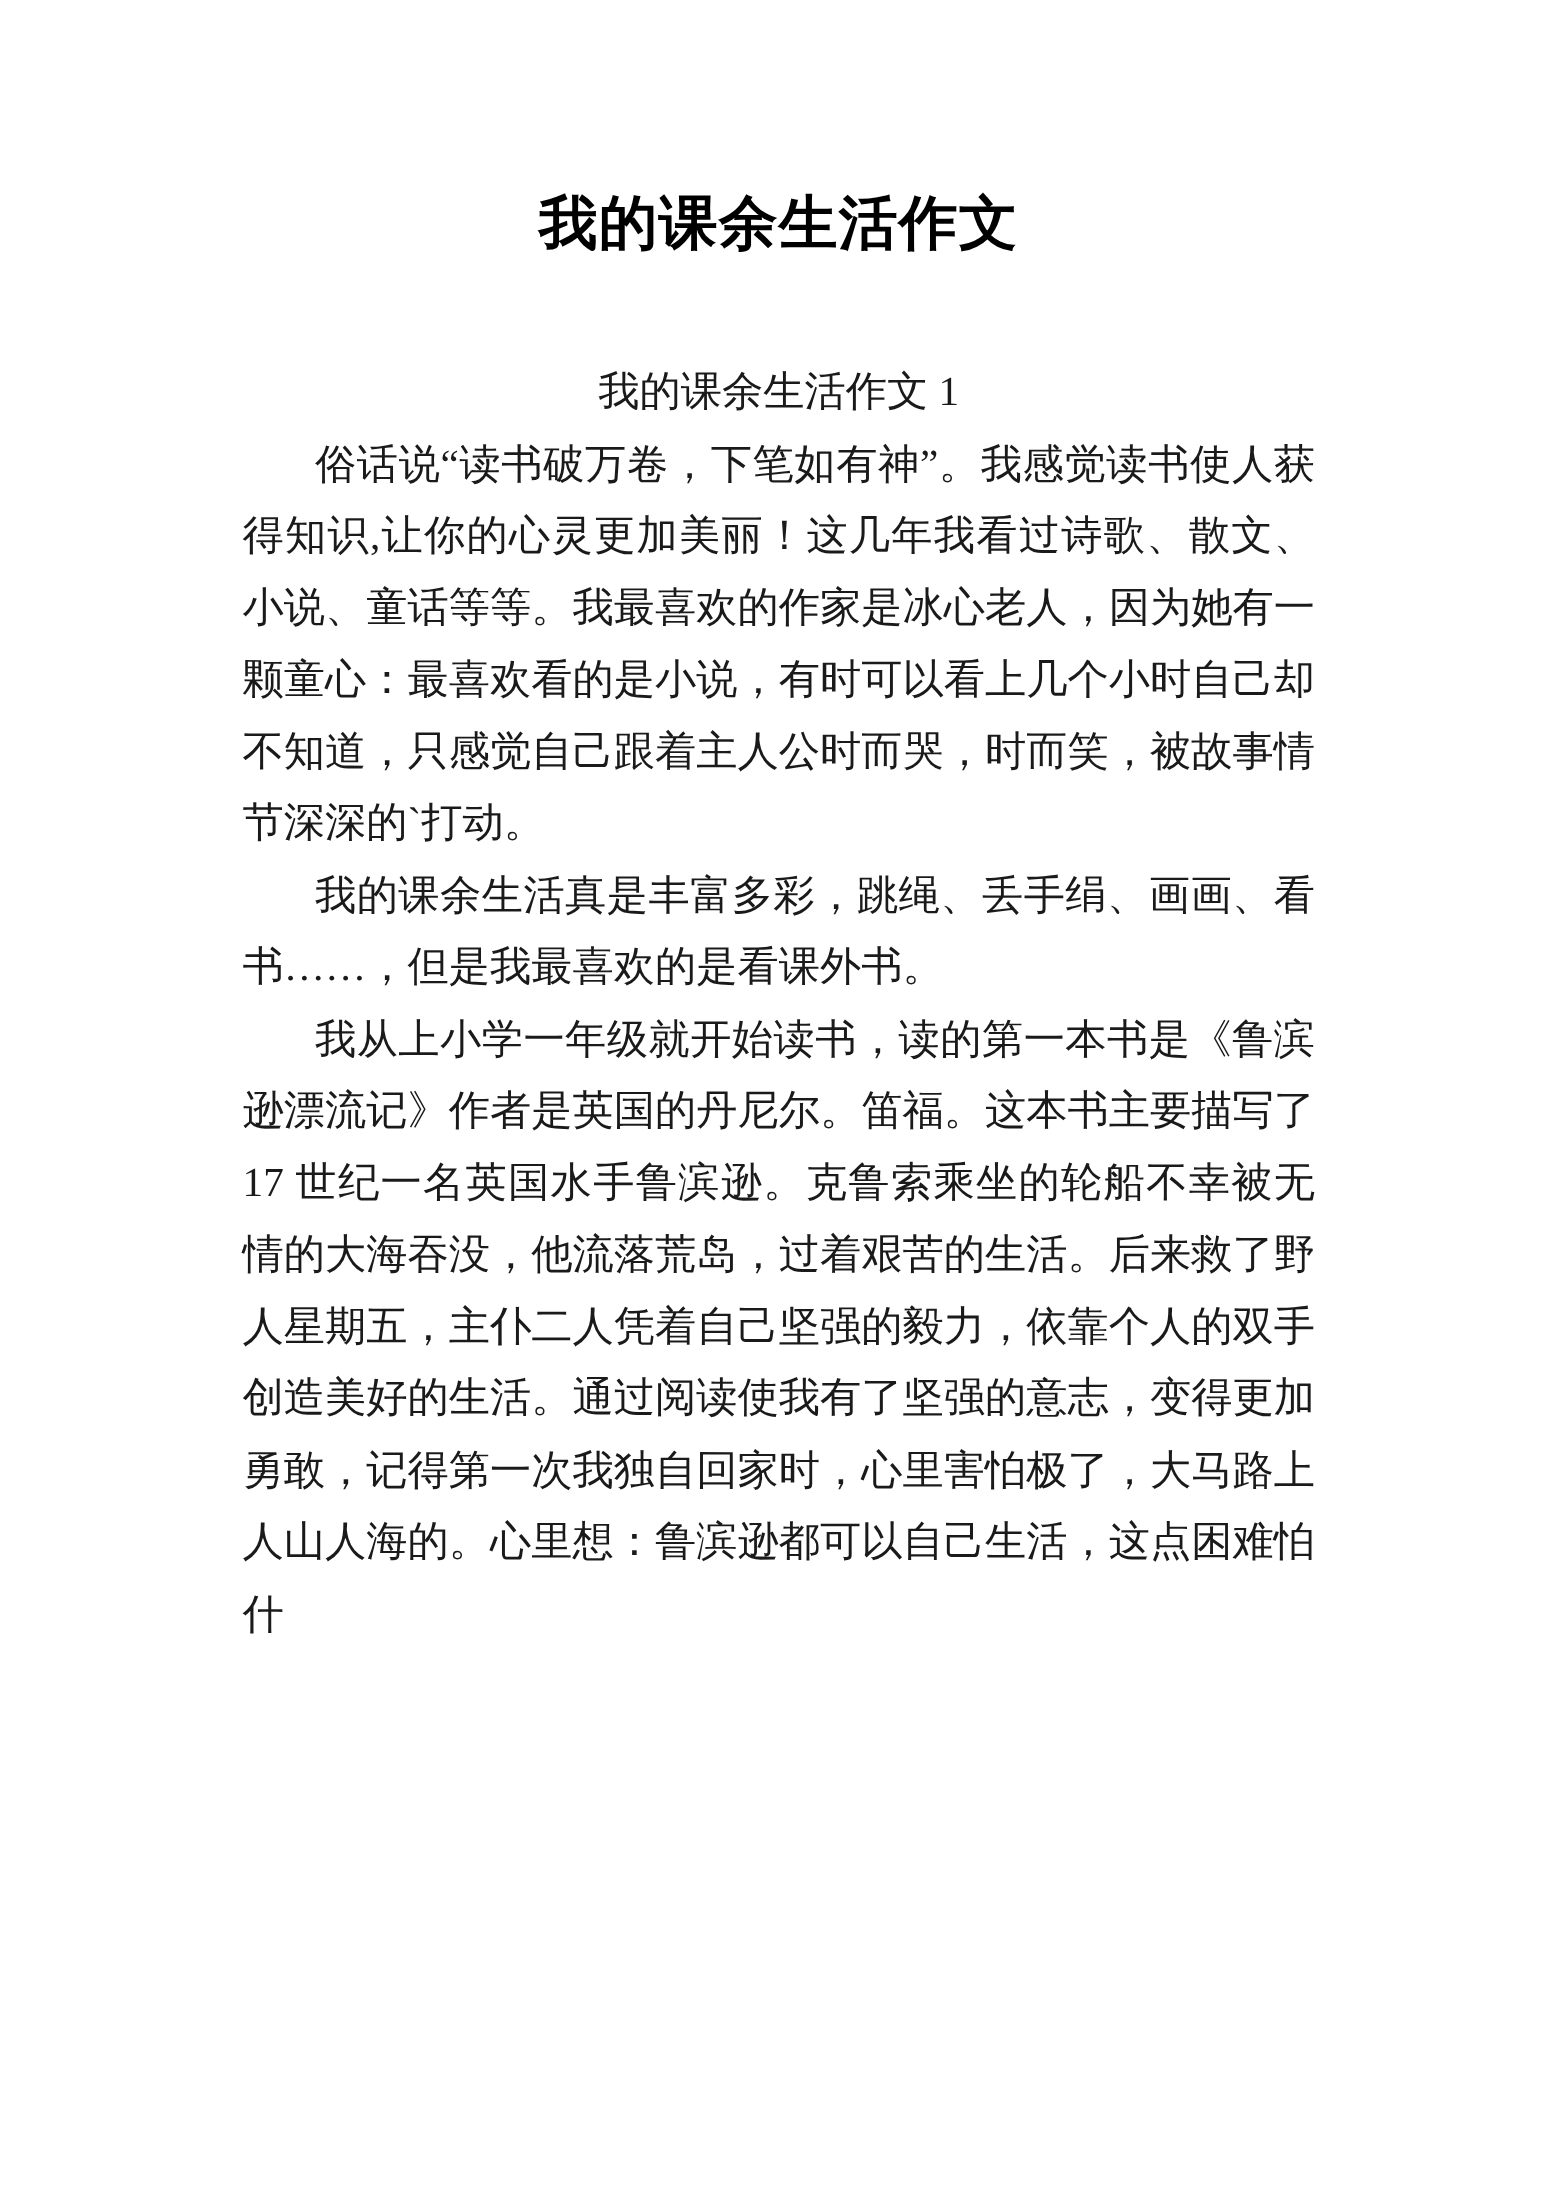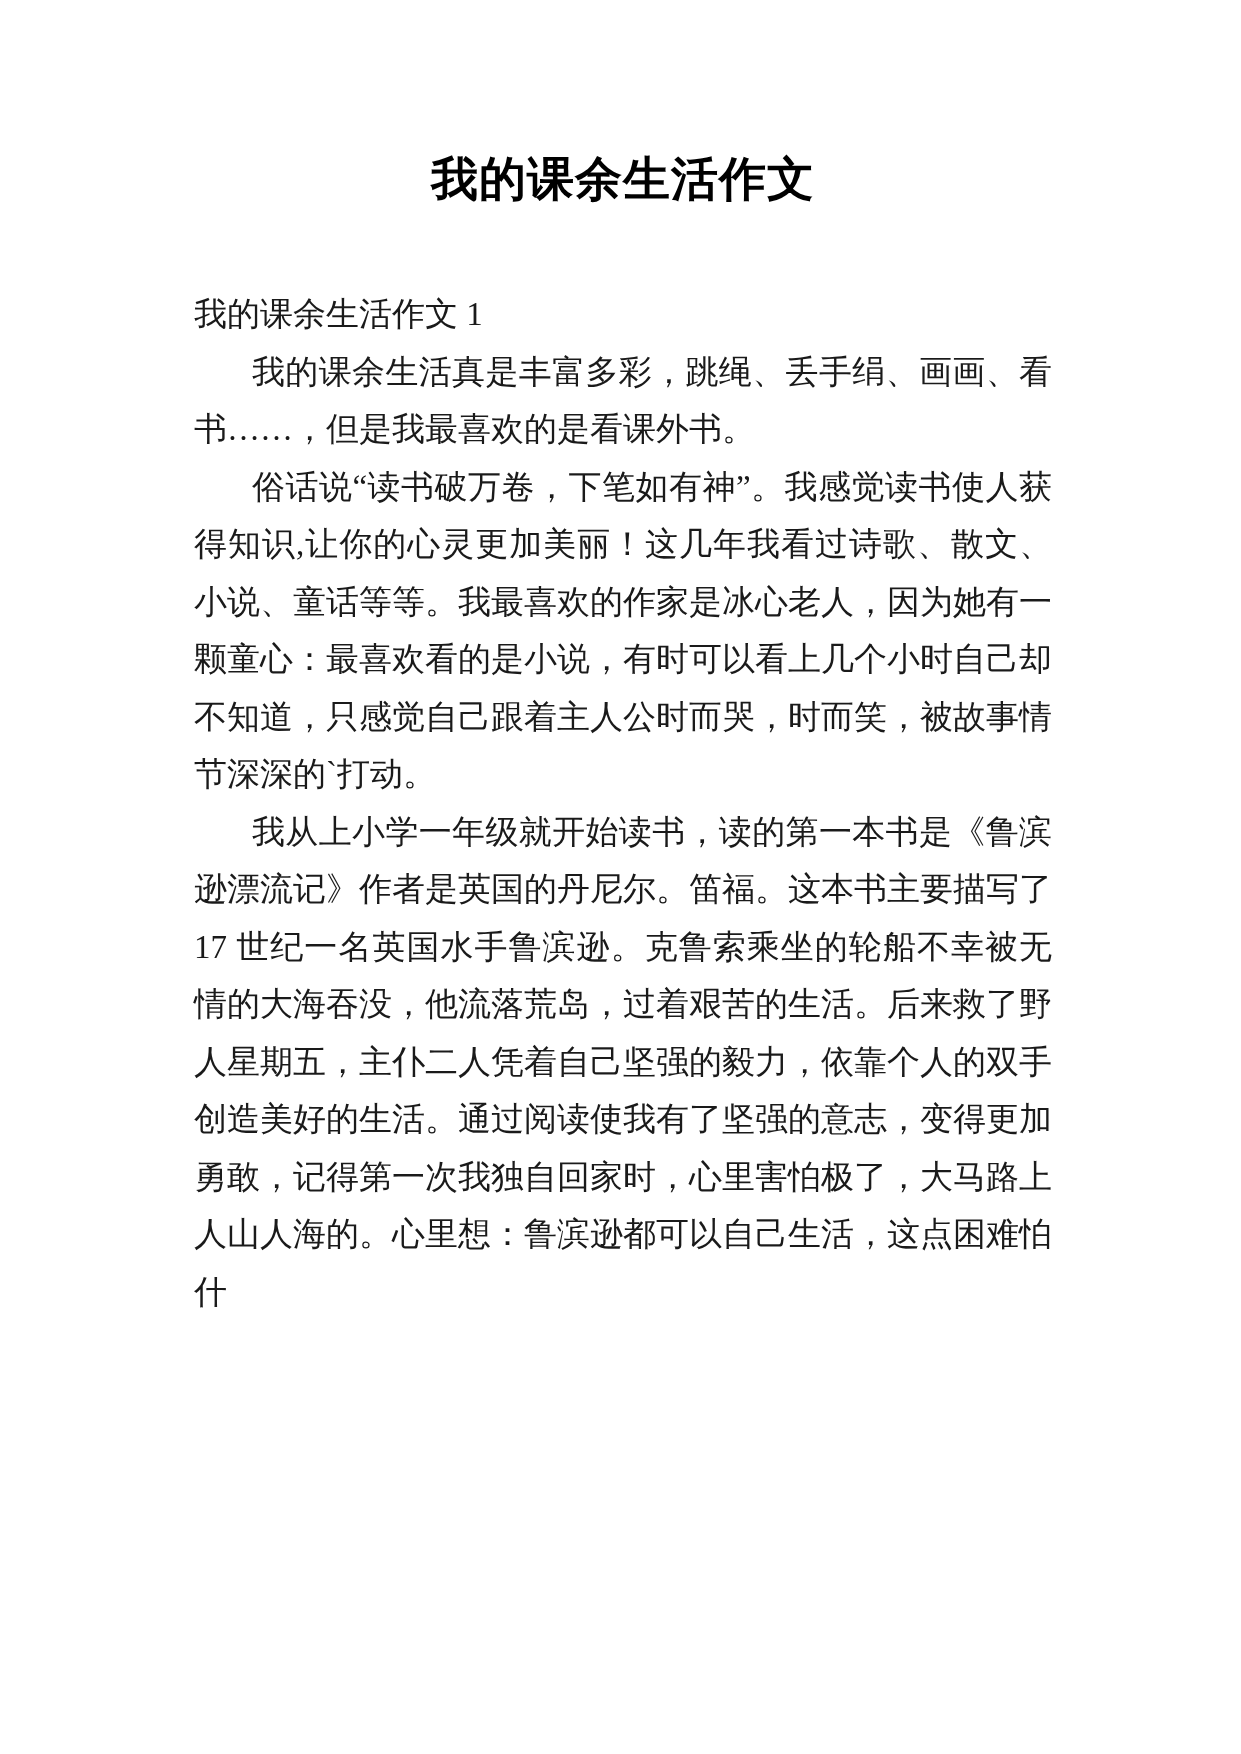--- a/index.html
+++ b/index.html
@@ -40,32 +40,32 @@
   .para {
     margin: 0;
     padding: 0;
   }
   .para.indent {
     text-indent: 58px;
   }
   .para.heading {
     margin-top: 65px;
     text-indent: 0;
-    text-align: left;
+    text-align: center;
   }
 </style>
 </head>
 <body>
 
 <div class="page">
   <h1 class="doc-title">我的课余生活作文</h1>
 
   <div class="doc-body">
 
     <p class="para heading">我的课余生活作文 1</p>
 
+    <p class="para indent">俗话说“读书破万卷，下笔如有神”。我感觉读书使人获得知识,让你的心灵更加美丽！这几年我看过诗歌、散文、小说、童话等等。我最喜欢的作家是冰心老人，因为她有一颗童心：最喜欢看的是小说，有时可以看上几个小时自己却不知道，只感觉自己跟着主人公时而哭，时而笑，被故事情节深深的`打动。</p>
+
     <p class="para indent">我的课余生活真是丰富多彩，跳绳、丢手绢、画画、看书……，但是我最喜欢的是看课外书。</p>
-
-    <p class="para indent">俗话说“读书破万卷，下笔如有神”。我感觉读书使人获得知识,让你的心灵更加美丽！这几年我看过诗歌、散文、小说、童话等等。我最喜欢的作家是冰心老人，因为她有一颗童心：最喜欢看的是小说，有时可以看上几个小时自己却不知道，只感觉自己跟着主人公时而哭，时而笑，被故事情节深深的`打动。</p>
 
     <p class="para indent">我从上小学一年级就开始读书，读的第一本书是《鲁滨逊漂流记》作者是英国的丹尼尔。笛福。这本书主要描写了 17 世纪一名英国水手鲁滨逊。克鲁索乘坐的轮船不幸被无情的大海吞没，他流落荒岛，过着艰苦的生活。后来救了野人星期五，主仆二人凭着自己坚强的毅力，依靠个人的双手创造美好的生活。通过阅读使我有了坚强的意志，变得更加勇敢，记得第一次我独自回家时，心里害怕极了，大马路上人山人海的。心里想：鲁滨逊都可以自己生活，这点困难怕什</p>
   </div>
 </div>
 
 </body></html>

